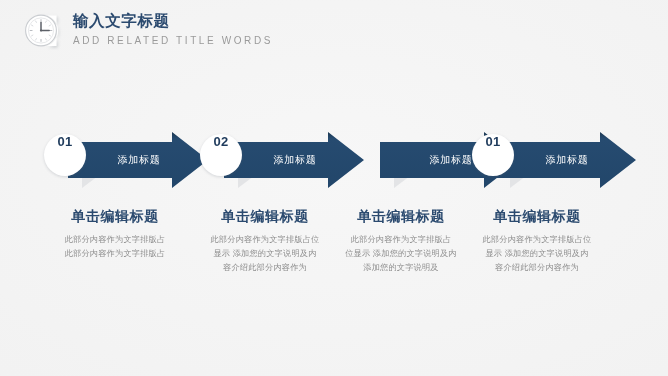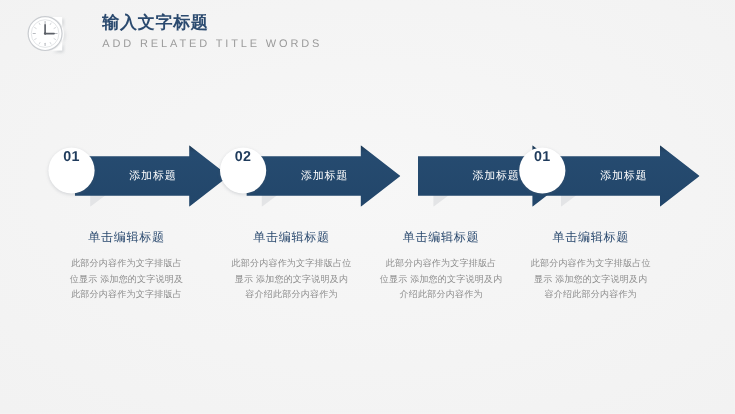--- a/index.html
+++ b/index.html
@@ -30,21 +30,21 @@
     width: 668px;
     height: 62px;
   }
   .clock-icon {
     position: absolute;
     left: 20px; top: 9px;
     width: 44px; height: 44px;
   }
   .title-block {
     position: absolute;
-    left: 73px; top: 11px; margin-left: 20px;
+    left: 73px; top: 11px;
   }
   .title-main {
     font-size: 15.5px;
     font-weight: bold;
     color: #2b4a6f;
     letter-spacing: 0.6px;
     line-height: 20px;
     white-space: nowrap;
   }
   .title-sub {
@@ -118,22 +118,22 @@
     width: 668px;
     height: 100px;
   }
   .col {
     position: absolute;
     top: 0;
     width: 158px;
     text-align: center;
   }
   .col-head {
-    font-size: 11px;
-    font-weight: normal;
+    font-size: 14px;
+    font-weight: bold;
     color: #2b4a6f;
     letter-spacing: 0.6px;
     line-height: 16px;
     margin-bottom: 9px;
     white-space: nowrap;
   }
   .col-body {
     font-size: 8.2px;
     color: #8d8d8d;
     line-height: 14px;
@@ -269,40 +269,39 @@
     </div>
 
   </div>
 
   <div class="cols">
 
     <div class="col" style="left:36px;">
       <div class="col-head">单击编辑标题</div>
       <div class="col-body">
         <div>此部分内容作为文字排版占</div>
-        <div>位显示 添加您的文字说明及</div>
         <div>此部分内容作为文字排版占</div>
       </div>
     </div>
 
     <div class="col" style="left:186px;">
       <div class="col-head">单击编辑标题</div>
       <div class="col-body">
         <div>此部分内容作为文字排版占位</div>
         <div>显示 添加您的文字说明及内</div>
         <div>容介绍此部分内容作为</div>
       </div>
     </div>
 
     <div class="col" style="left:322px;">
       <div class="col-head">单击编辑标题</div>
       <div class="col-body">
         <div>此部分内容作为文字排版占</div>
         <div>位显示 添加您的文字说明及内</div>
-        <div>介绍此部分内容作为</div>
+        <div>添加您的文字说明及</div>
       </div>
     </div>
 
     <div class="col" style="left:458px;">
       <div class="col-head">单击编辑标题</div>
       <div class="col-body">
         <div>此部分内容作为文字排版占位</div>
         <div>显示 添加您的文字说明及内</div>
         <div>容介绍此部分内容作为</div>
       </div>

